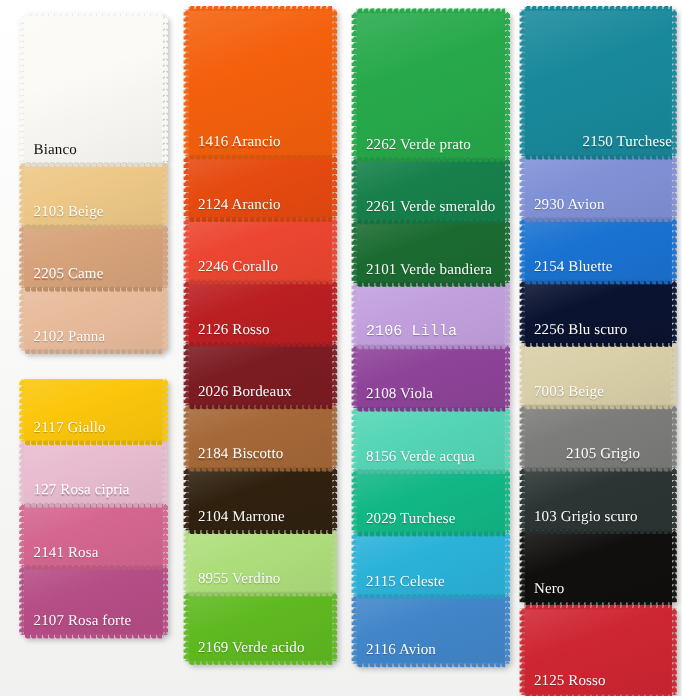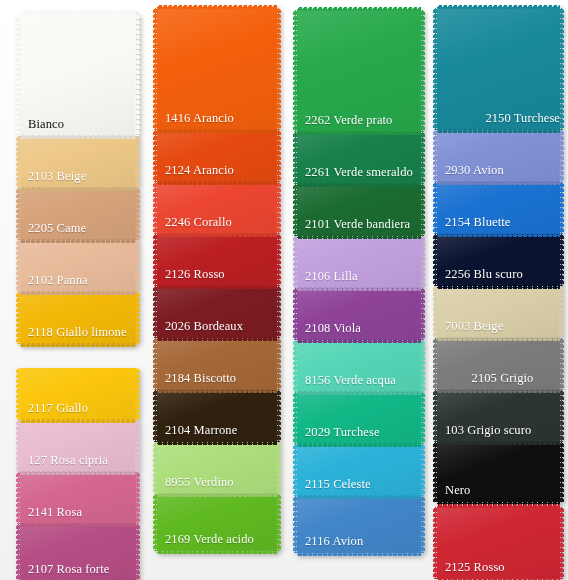--- a/index.html
+++ b/index.html
@@ -127,25 +127,20 @@
       <div class="swatch" style="height: 52px; background: rgb(214, 162, 122); color: rgb(214, 162, 122);">
         <div class="sw-fill"></div>
         <div class="zig-bottom" style="color: rgb(188, 143, 107);"></div>
         <div class="sw-label light-text">2205 Came</div>
       </div>
       <div class="swatch" style="height: 52px; background: rgb(232, 187, 155); color: rgb(232, 187, 155);">
         <div class="sw-fill"></div>
         <div class="zig-bottom" style="color: rgb(204, 165, 136);"></div>
         <div class="sw-label light-text">2102 Panna</div>
       </div>
-      <div class="swatch" style="height: 52px; background: rgb(243, 184, 7); color: rgb(243, 184, 7);">
-        <div class="sw-fill"></div>
-        <div class="zig-bottom" style="color: rgb(214, 162, 6);"></div>
-        <div class="sw-label light-text">2118 Giallo limone</div>
-      </div>
       <div class="swatch" style="height: 52px; background: rgb(251, 198, 11); color: rgb(251, 198, 11); margin-top: 24px;">
         <div class="sw-fill"></div>
         <div class="zig-bottom" style="color: rgb(221, 174, 10);"></div>
         <div class="sw-label light-text">2117 Giallo</div>
       </div>
       <div class="swatch" style="height: 52px; background: rgb(233, 188, 208); color: rgb(233, 188, 208);">
         <div class="sw-fill"></div>
         <div class="zig-bottom" style="color: rgb(205, 165, 183);"></div>
         <div class="sw-label light-text">127 Rosa cipria</div>
       </div>
@@ -218,21 +213,21 @@
       <div class="swatch" style="height: 52px; background: rgb(23, 128, 75); color: rgb(23, 128, 75);">
         <div class="sw-fill"></div>
         <div class="zig-bottom" style="color: rgb(20, 113, 66);"></div>
         <div class="sw-label light-text">2261 Verde smeraldo</div>
       </div>
       <div class="swatch" style="height: 52px; background: rgb(27, 107, 49); color: rgb(27, 107, 49);">
         <div class="sw-fill"></div>
         <div class="zig-bottom" style="color: rgb(24, 94, 43);"></div>
         <div class="sw-label light-text">2101 Verde bandiera</div>
       </div>
-      <div class="swatch" style="height: 52px; background: rgb(194, 160, 222); color: rgb(194, 160, 222);">
+      <div class="swatch" style="height: 52px; background: rgb(194, 160, 222); color: rgb(194, 160, 222); font-family: Liberation Mono, monospace;">
         <div class="sw-fill"></div>
         <div class="zig-bottom" style="color: rgb(171, 141, 195);"></div>
         <div class="sw-label light-text">2106 Lilla</div>
       </div>
       <div class="swatch" style="height: 52px; background: rgb(142, 67, 153); color: rgb(142, 67, 153);">
         <div class="sw-fill"></div>
         <div class="zig-bottom" style="color: rgb(125, 59, 135);"></div>
         <div class="sw-label light-text">2108 Viola</div>
       </div>
       <div class="swatch" style="height: 52px; background: rgb(85, 214, 182); color: rgb(85, 214, 182);">

